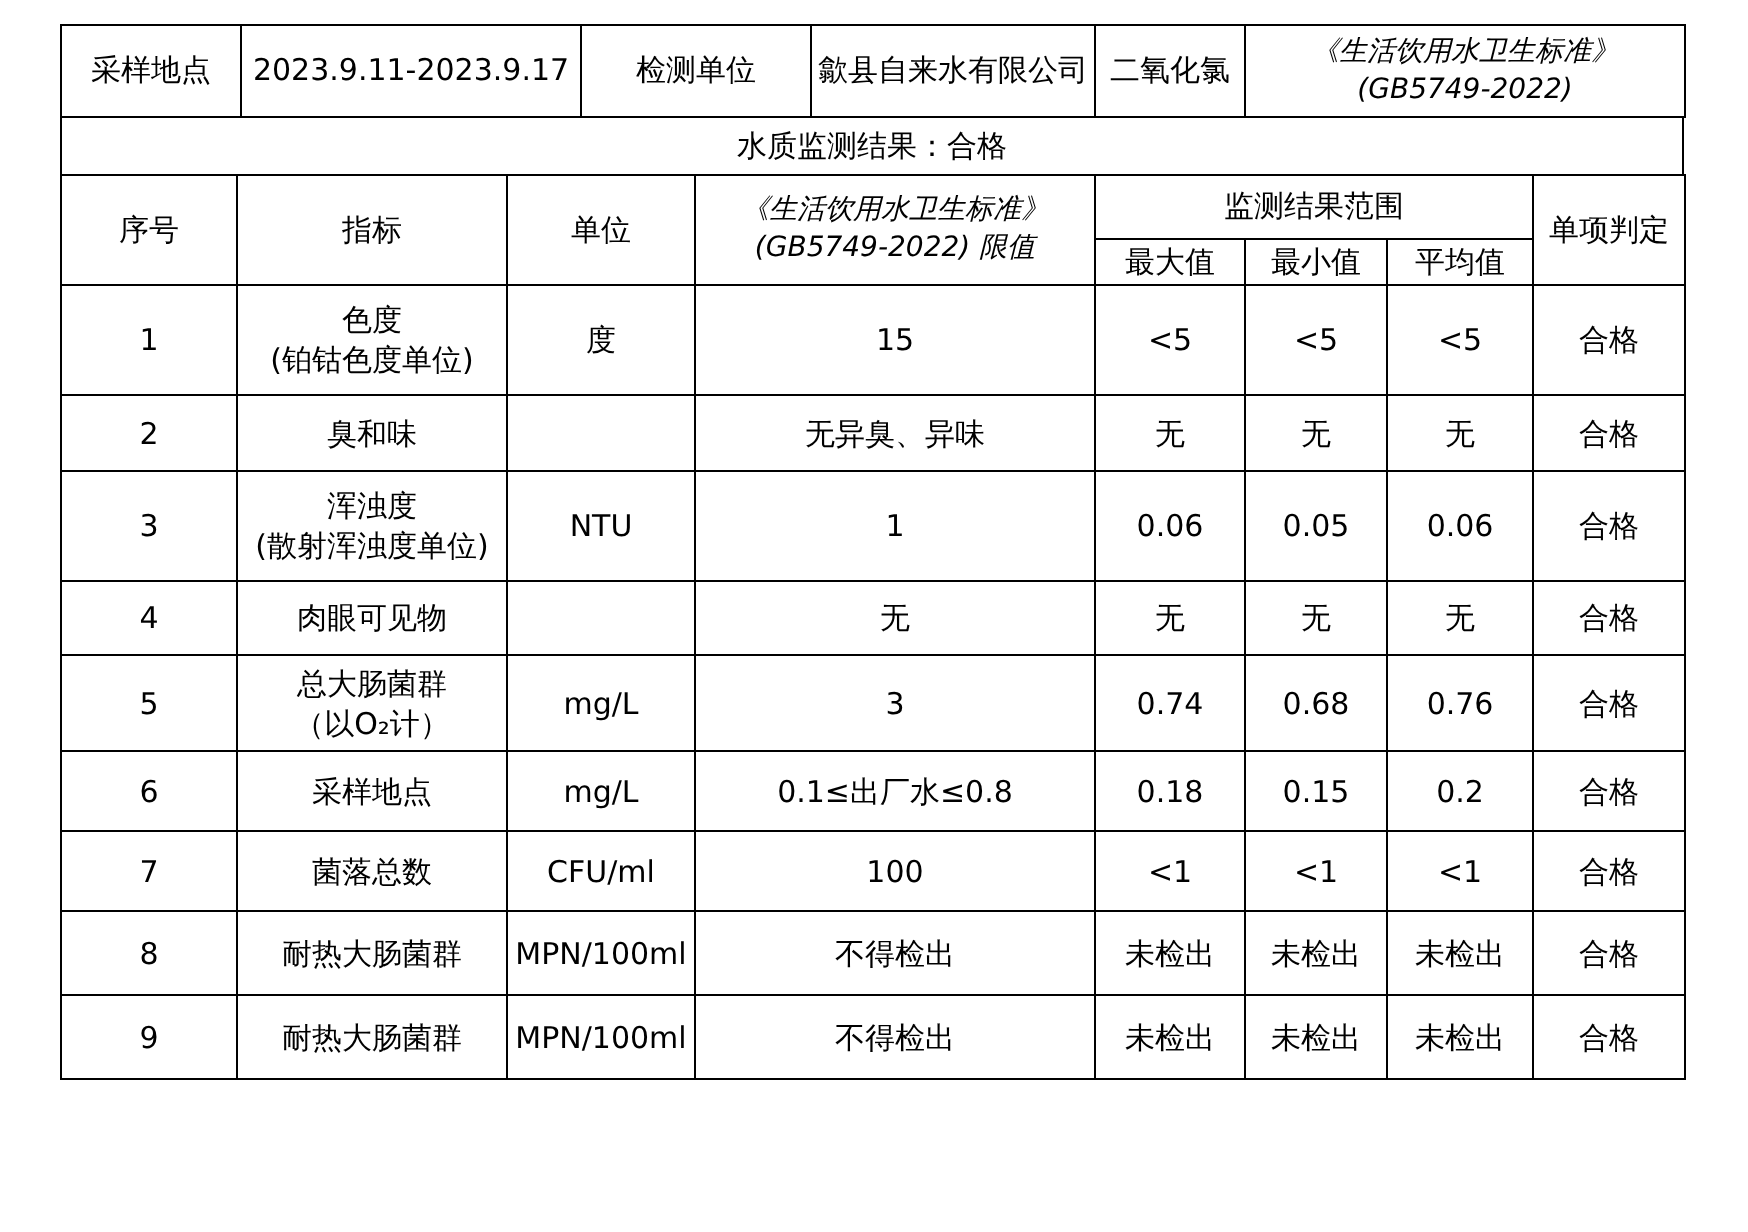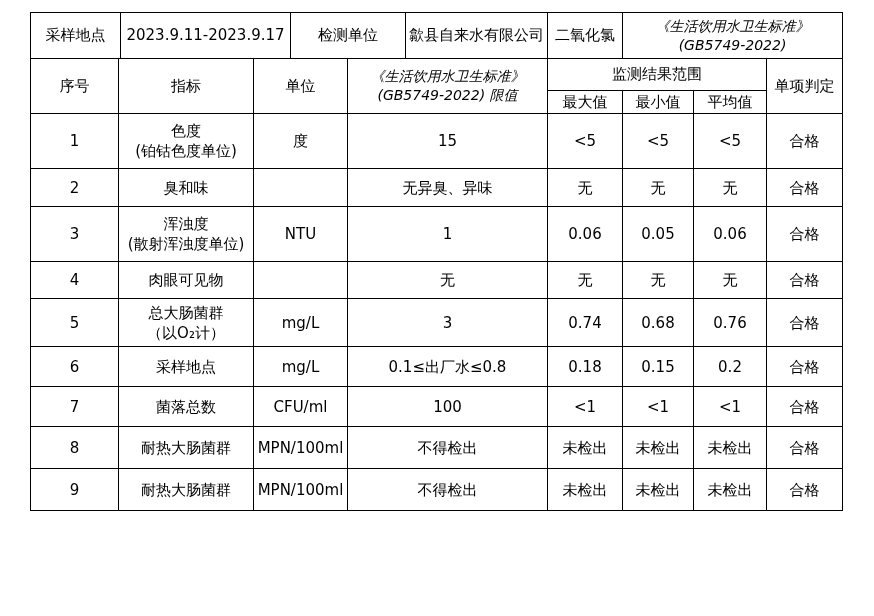--- a/index.html
+++ b/index.html
@@ -49,20 +49,21 @@
       <td>2023.9.11-2023.9.17</td>
       <td>检测单位</td>
       <td>歙县自来水有限公司</td>
       <td>二氧化氯</td>
       <td class="small">《生活饮用水卫生标准》
 (GB5749-2022)</td>
     </tr>
   </tbody>
     </table>
 
+  <div class="banner">水质监测结果：合格</div>
 
   <table class="main">
     <colgroup>
       <col style="width:88px">
         <col style="width:135px">
         <col style="width:94px">
         <col style="width:200px">
       <col style="width:75px">
         <col style="width:71px">
         <col style="width:73px">

